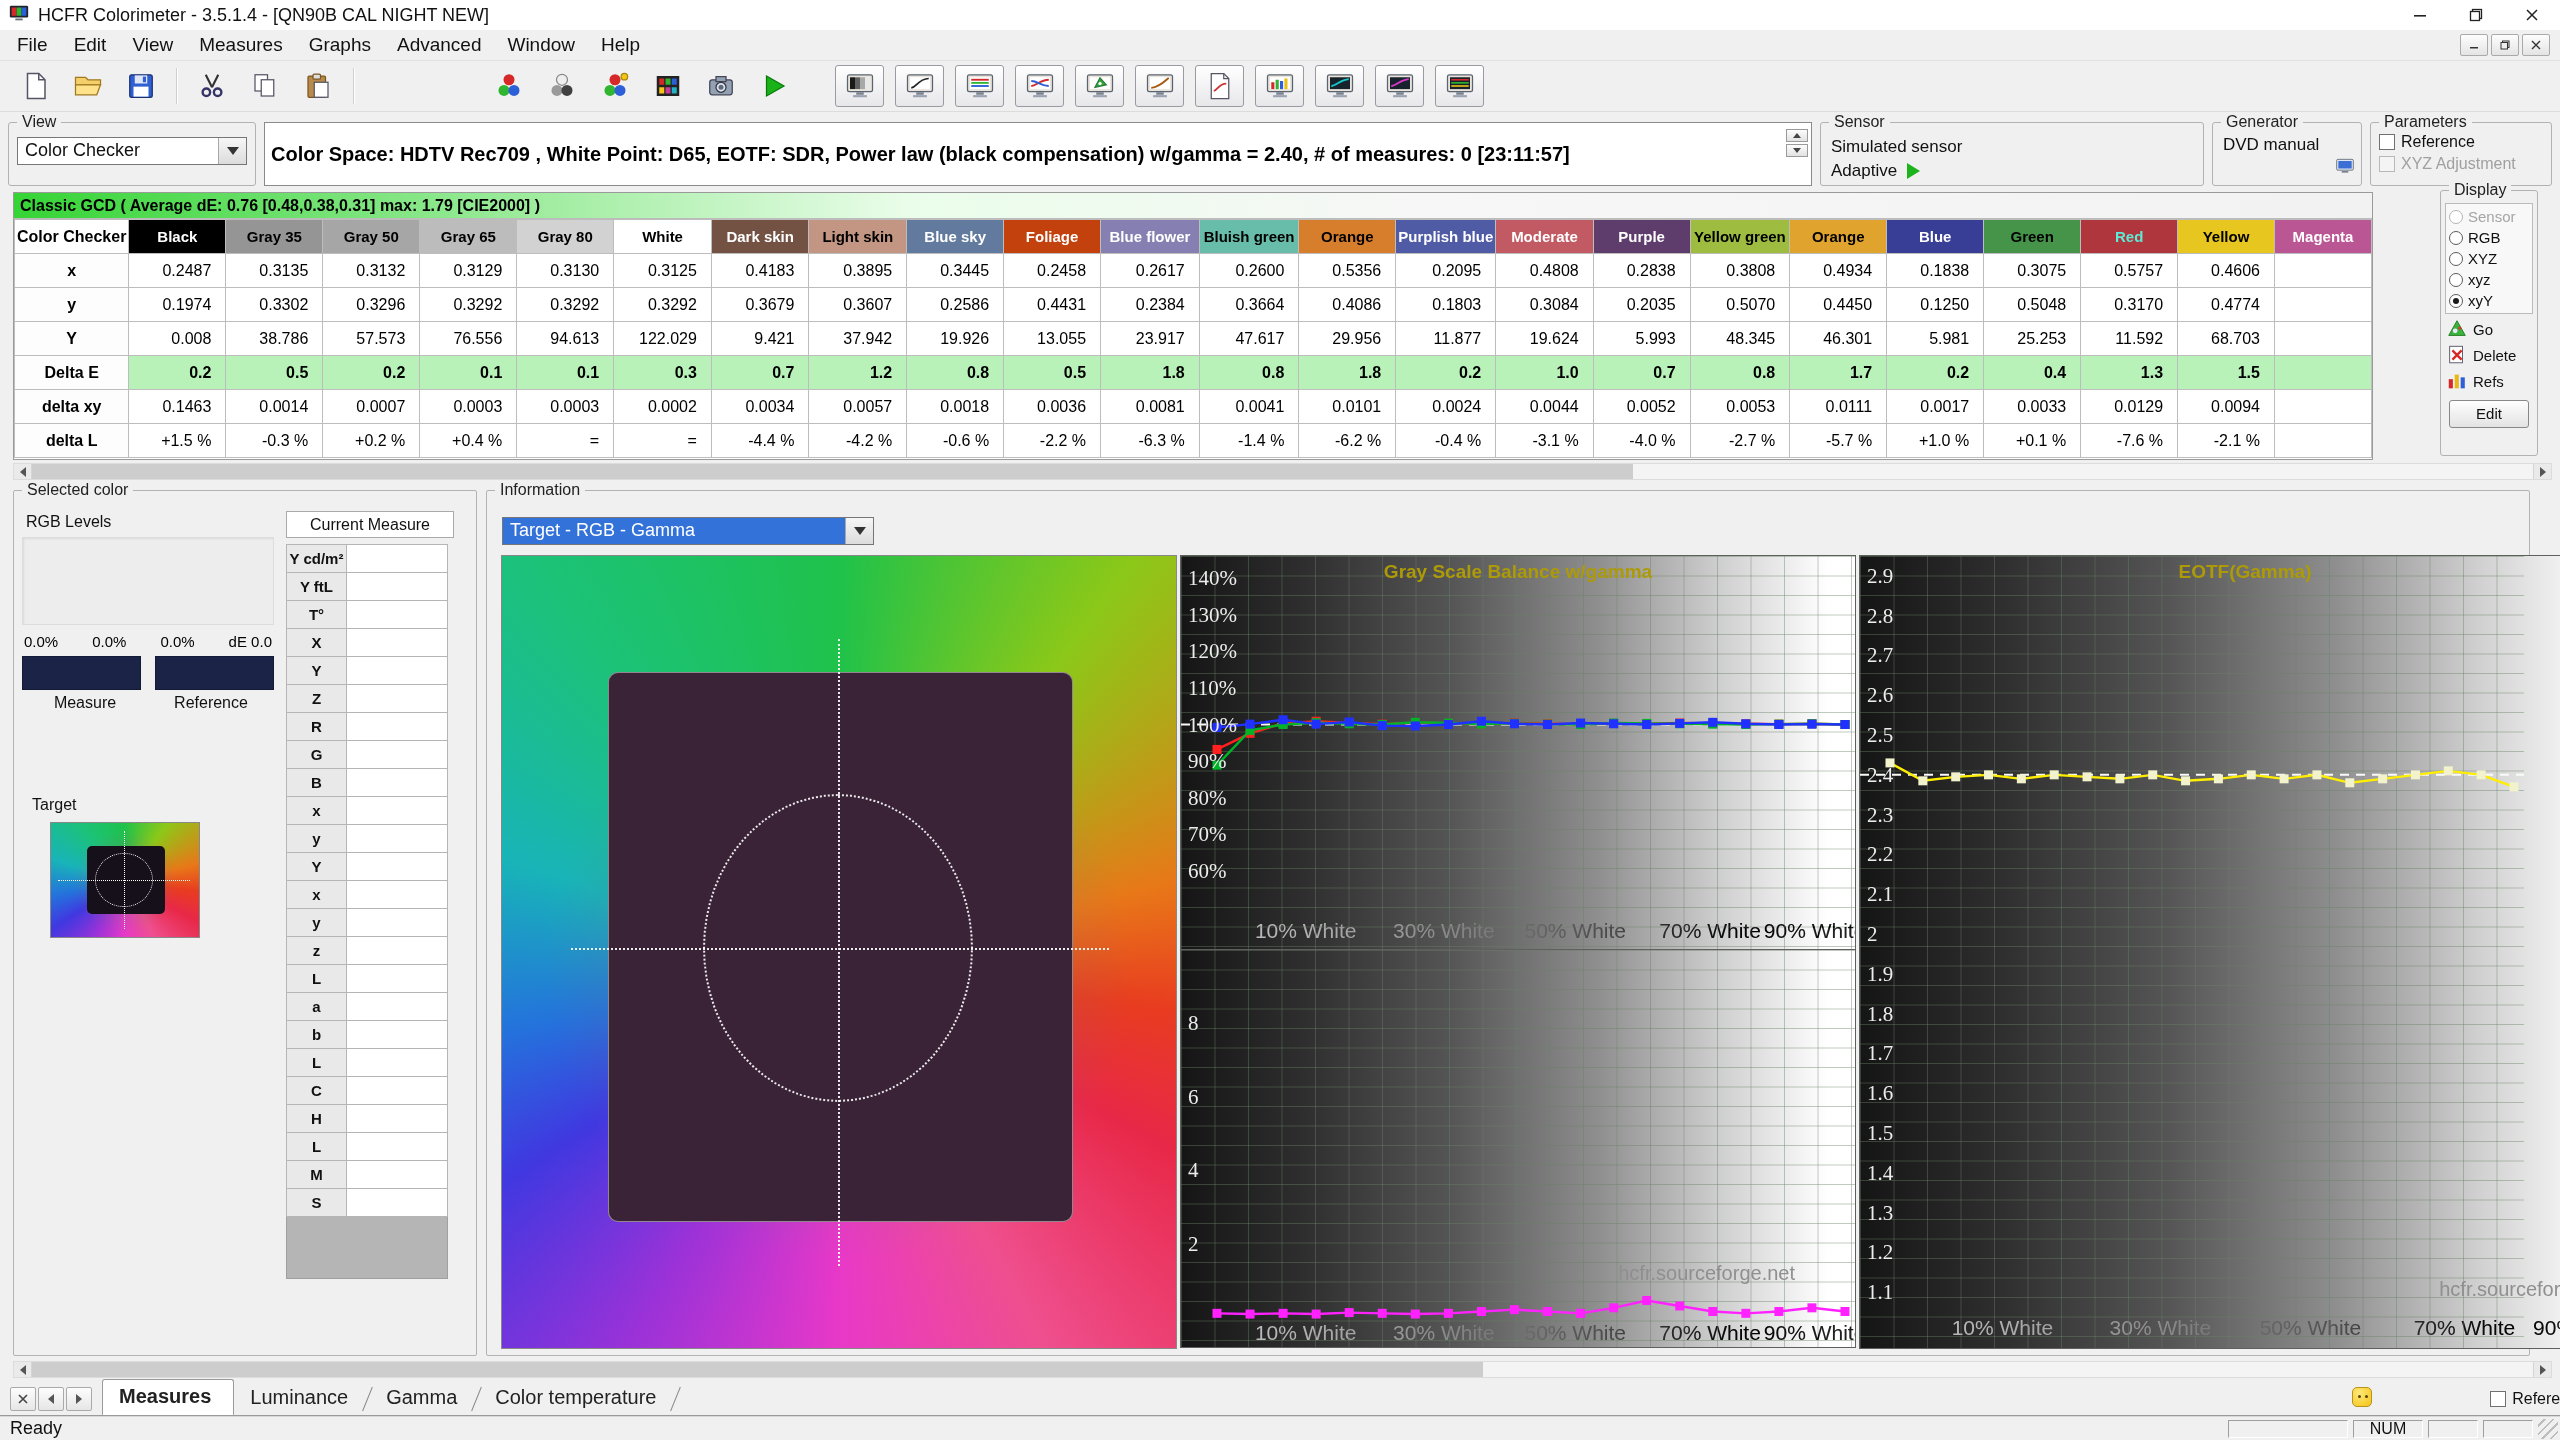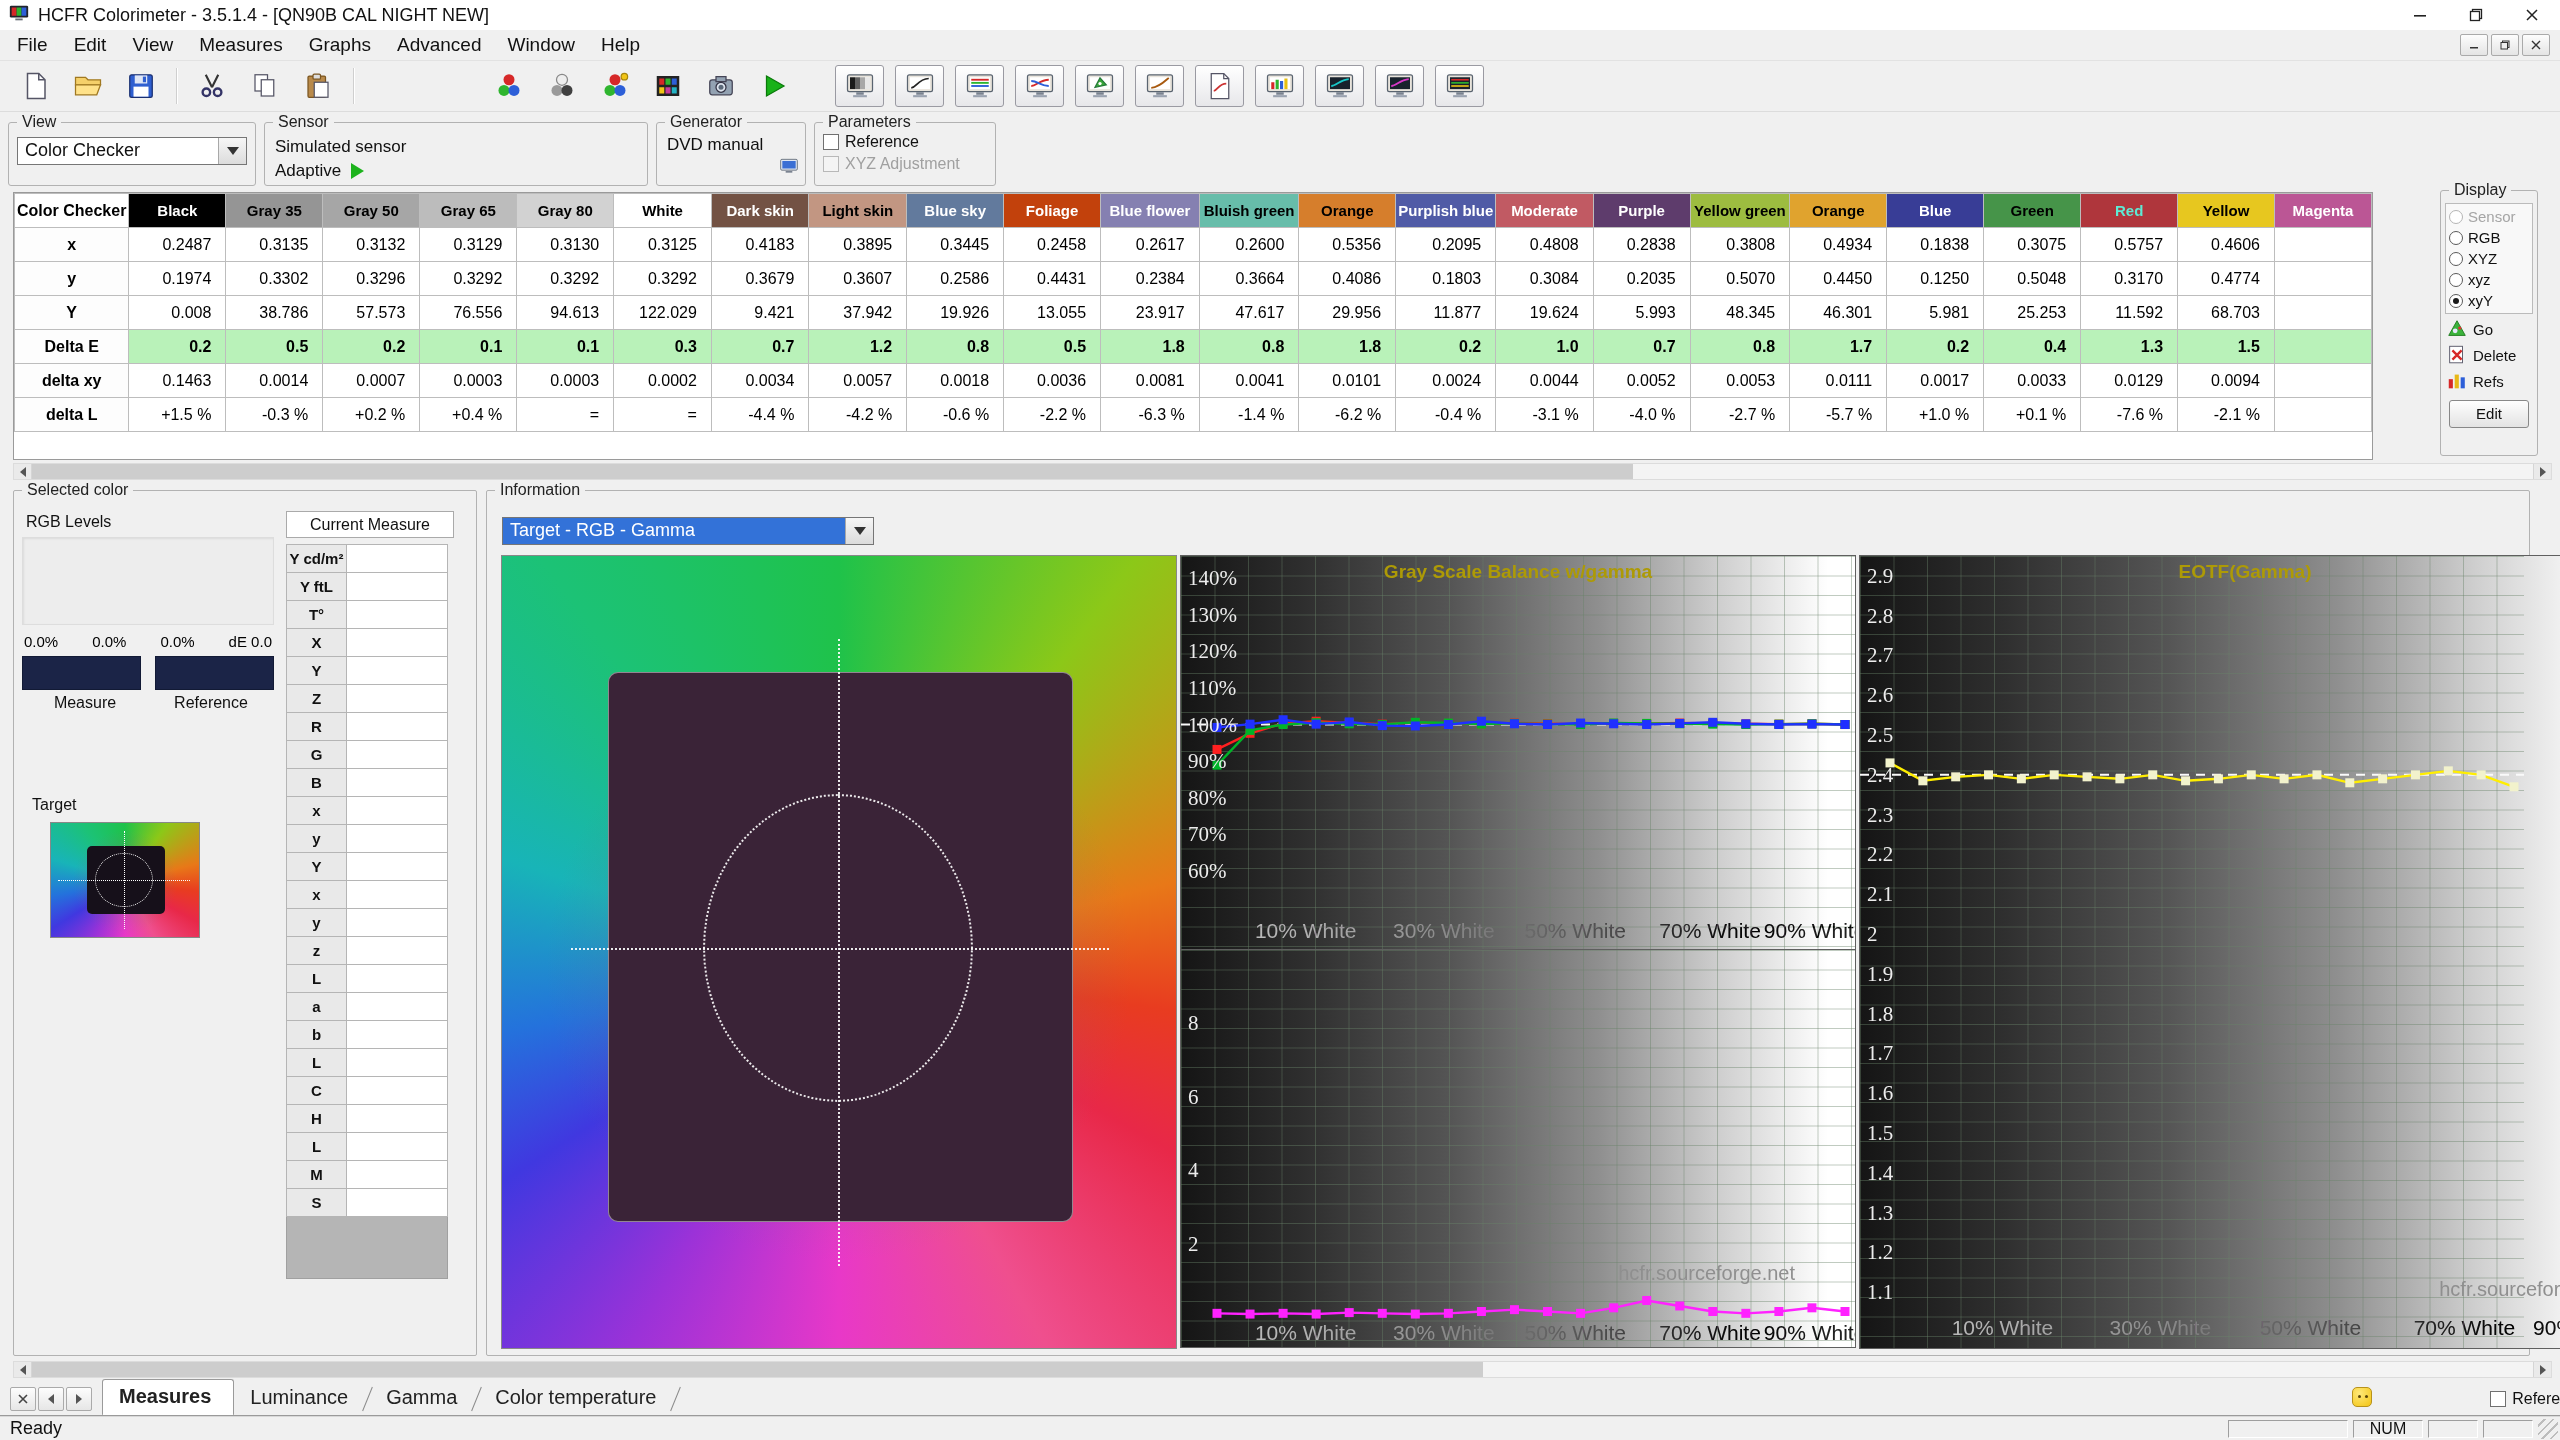--- a/index.html
+++ b/index.html
@@ -434,20 +434,31 @@
   <div class="controlrow">
     <div class="groupbox viewbox">
       <span class="gb-title">View</span>
       <div class="combo">
         <span class="sel">Color Checker</span>
         <span class="cbtn">
             <i class="tri-down"></i>
           </span>
       </div>
     </div>
+    <div class="infobar">
+      <span class="itext">Color Space: HDTV Rec709 , White Point: D65, EOTF:  SDR, Power law (black compensation) w/gamma = 2.40, # of measures: 0 [23:11:57]</span>
+      <span class="spin">
+        <span>
+            <i class="tri-up-s"></i>
+          </span>
+        <span>
+            <i class="tri-down-s"></i>
+          </span>
+      </span>
+    </div>
     <div class="groupbox sensorbox">
       <span class="gb-title">Sensor</span>
       <div class="line">
           <span>Simulated sensor</span>
         </div>
       <div class="line">
           <span>Adaptive</span>
           <i class="tri-play"></i>
         </div>
     </div>
@@ -468,20 +479,21 @@
         </div>
       <div class="checkrow disabled">
           <span class="cbx"></span>
           <span>XYZ Adjustment</span>
         </div>
     </div>
   </div>
 
   <div class="tablerow">
     <div class="tablewrap">
+      <div class="tcaption">Classic GCD ( Average dE: 0.76 [0.48,0.38,0.31] max: 1.79 [CIE2000] )</div>
       <table class="cc" id="ccTable">
           <tbody>
             <tr>
               <th class="corner">Color Checker</th>
               <th style="background:#000000;color:#ffffff">Black</th>
               <th style="background:#959595;color:#000000">Gray 35</th>
               <th style="background:#a6a6a6;color:#000000">Gray 50</th>
               <th style="background:#bcbcbc;color:#000000">Gray 65</th>
               <th style="background:#d2d2d2;color:#000000">Gray 80</th>
               <th style="background:#ffffff;color:#000000">White</th>

